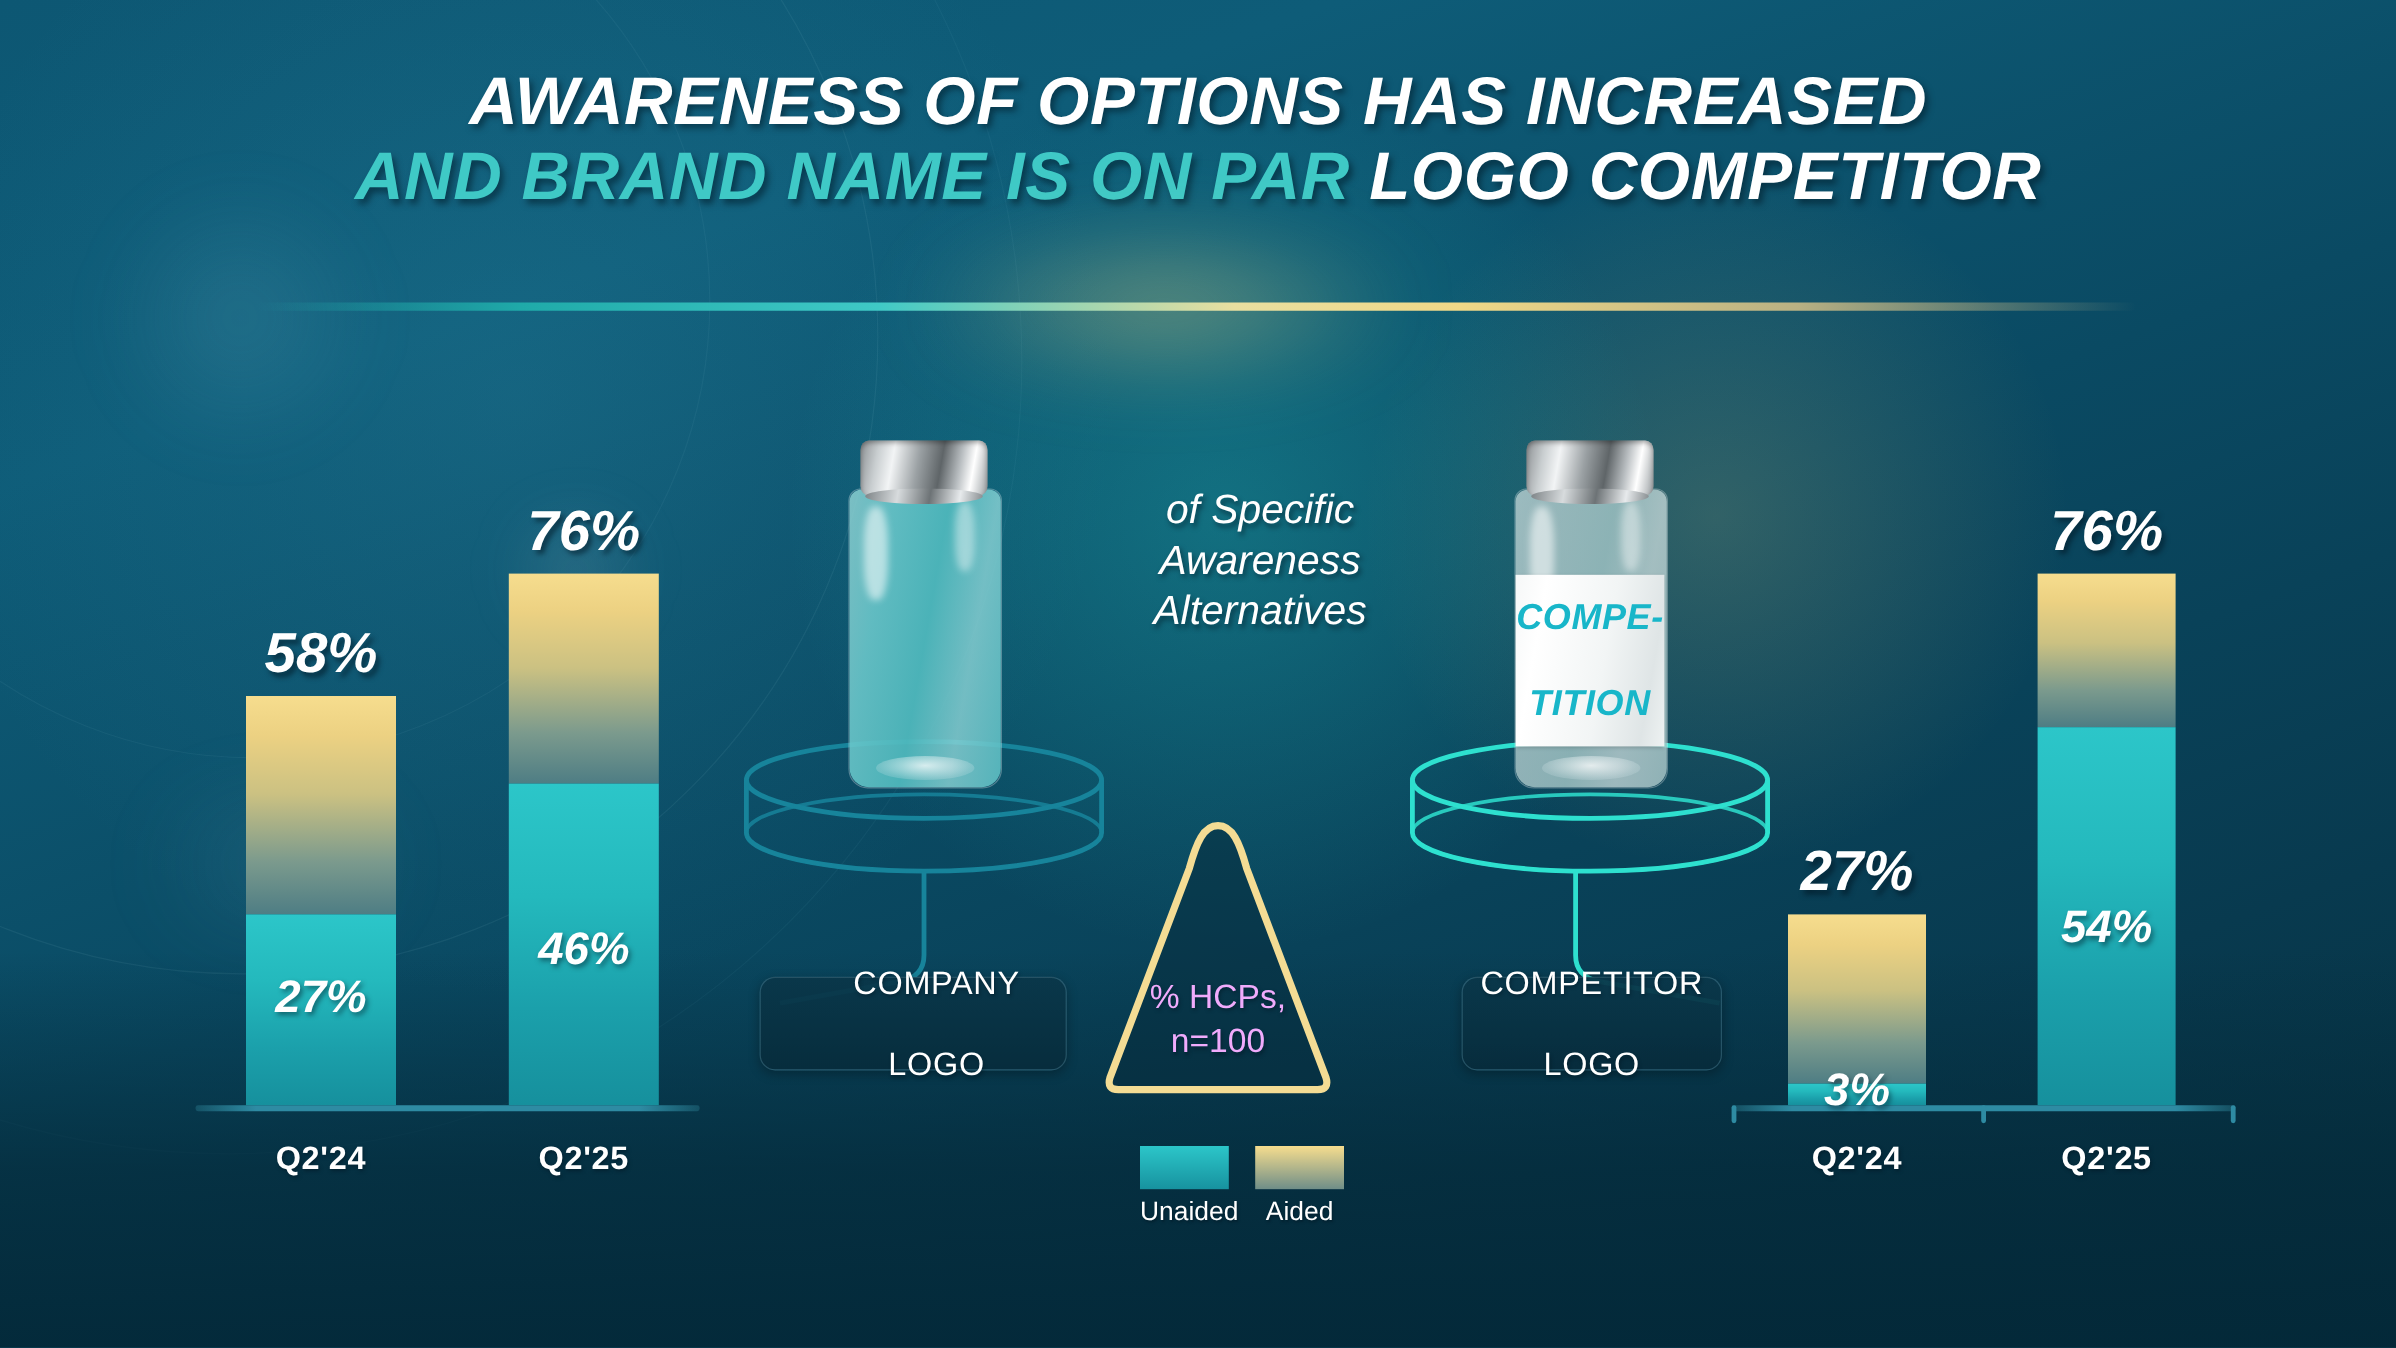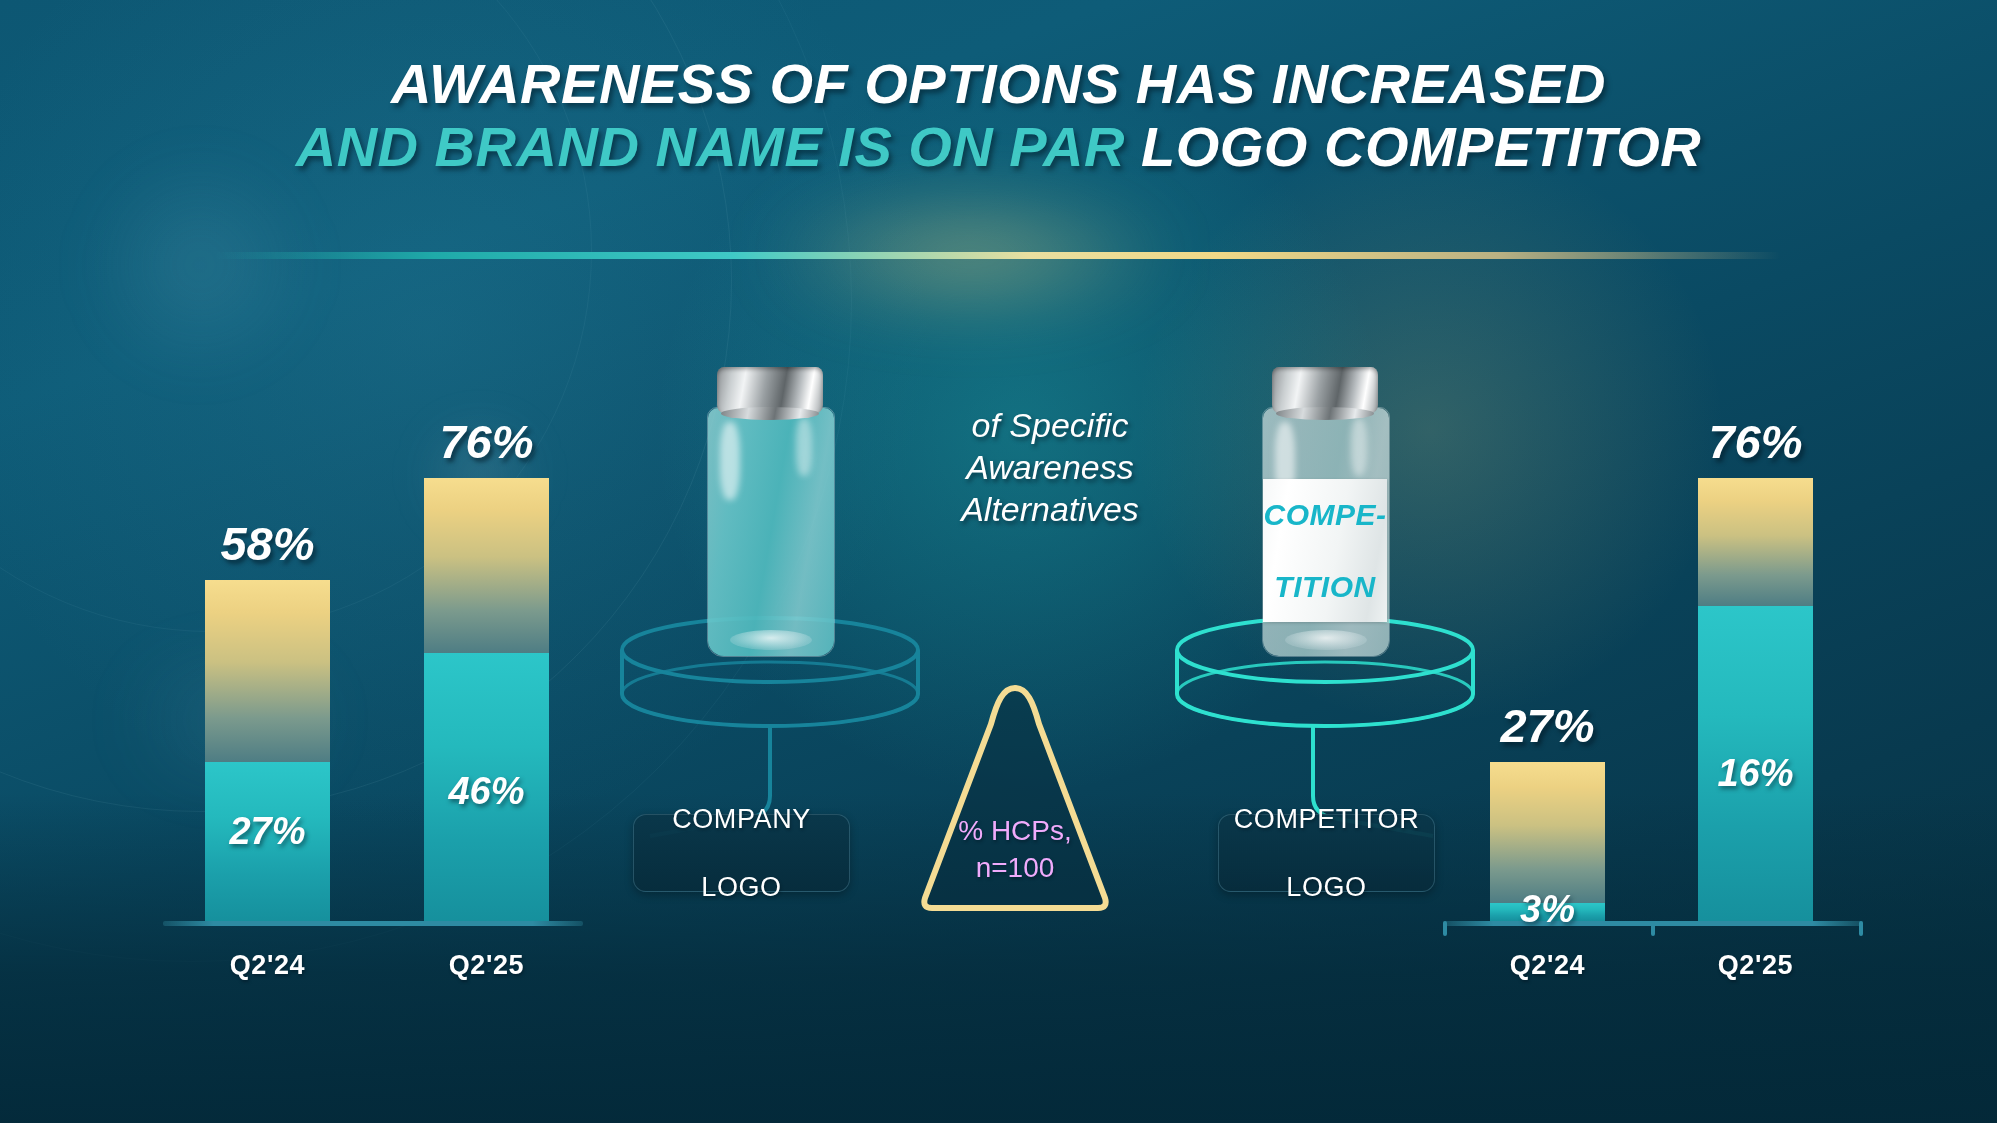--- a/index.html
+++ b/index.html
@@ -158,21 +158,21 @@
     </div>
     <div class="total-label" style="left:1455px;top:698px;width:185px;">27%</div>
     <div class="seg-label" style="left:1490px;top:888px;width:115px;">3%</div>
     <div class="cat-label" style="left:1490px;top:950px;width:115px;">Q2'24</div>
 
     <div class="bar" style="left:1698px;top:478px;width:115px;height:443px;">
       <div class="seg-aided" style="top:0;height:128px;"></div>
       <div class="seg-unaided" style="top:128px;height:315px;"></div>
     </div>
     <div class="total-label" style="left:1663px;top:414px;width:185px;">76%</div>
-    <div class="seg-label" style="left:1698px;top:752px;width:115px;">16%</div>
+    <div class="seg-label" style="left:1698px;top:752px;width:115px;">54%</div>
     <div class="cat-label" style="left:1698px;top:950px;width:115px;">Q2'25</div>
   </div>
 
   <svg class="ped-svg" style="left:0;top:0;width:1997px;height:1123px;">
 
     <ellipse cx="770" cy="650" rx="148" ry="32" fill="none" stroke="#17849b" stroke-width="4"></ellipse>
     <path d="M622 650 v44 a148 32 0 0 0 296 0 v-44" fill="none" stroke="#17849b" stroke-width="4"></path>
     <ellipse cx="770" cy="694" rx="148" ry="32" fill="none" stroke="#17849b" stroke-width="3" opacity=".85"></ellipse>
 
     <path d="M770 726 v70 q0 18 -20 22 l-100 18" fill="none" stroke="#17849b" stroke-width="4"></path>
@@ -217,27 +217,37 @@
   </div>
 
   <svg class="tri-svg" width="220" height="240" viewBox="0 0 220 240">
     <path d="M110 8 C 122 8 128 22 134 44 L 200 218 Q 203 228 193 228 L 27 228 Q 17 228 20 218 L 86 44 C 92 22 98 8 110 8 Z" fill="rgba(7,45,62,.55)" stroke="#f4dc94" stroke-width="6" stroke-linejoin="round"></path>
   </svg>
   <div class="tri-text">
     <div>% HCPs,</div>
     <div>n=100</div>
   </div>
 
-  <div class="logo-box" style="left:633px;top:814px;width:215px;height:76px;">
+  <div class="logo-box" style="left:633px;top:814px;width:215px;height:76px;padding-left:39px;">
     <span>
       <span>COMPANY</span><br>
       <span>LOGO</span>
     </span>
   </div>
   <div class="logo-box" style="left:1218px;top:814px;width:215px;height:76px;">
     <span>
       <span>COMPETITOR</span><br>
       <span>LOGO</span>
     </span>
   </div>
 
+  <div class="legend">
+    <div class="legend-row">
+      <div class="legend-sw sw-unaided"></div>
+      <div class="legend-sw sw-aided"></div>
+    </div>
+    <div class="legend-labels">
+      <span>Unaided</span>
+      <span>Aided</span>
+    </div>
+  </div>
 
 </div>
 
 </body></html>

